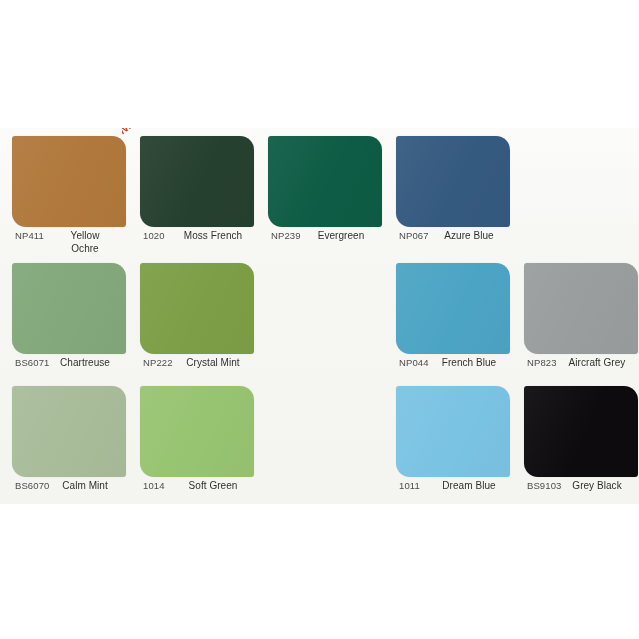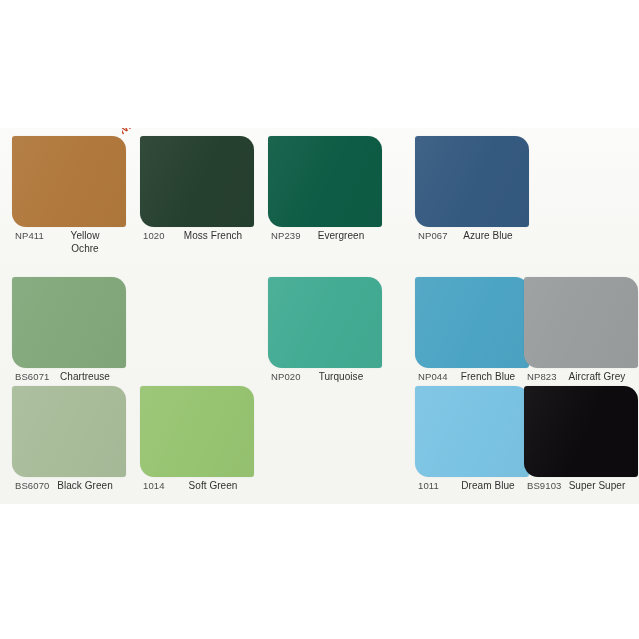--- a/index.html
+++ b/index.html
@@ -39,33 +39,33 @@
     inset: 0;
   }
 
   .swatch-row {
     position: absolute;
     left: 0;
     width: 628px;
     height: 125px;
   }
   .row-0 { top: 2px; }
-  .row-1 { top: 143px; }
+  .row-1 { top: 129px; }
   .row-2 { top: 252px; }
 
   .swatch-cell {
     position: absolute;
     top: 0;
     width: 114px;
     height: 125px;
   }
   .col-0 { left: 12px; }
   .col-1 { left: 140px; }
   .col-2 { left: 268px; }
-  .col-3 { left: 396px; margin-left: 19px; }
+  .col-3 { left: 396px; }
   .col-4 { left: 524px; }
 
   .chip {
     position: absolute;
     left: 0;
     top: 6px;
     width: 114px;
     height: 91px;
     border-radius: 3px 14px 3px 14px;
     box-shadow: 0 0 0 0.5px rgba(0,0,0,0.04);
@@ -175,25 +175,25 @@
     </div>
 
     <div class="swatch-row row-1">
       <div class="swatch-cell col-0">
         <div class="chip" style="background-color: rgb(130, 168, 123);"></div>
         <div class="labels">
           <span class="code">BS6071</span>
           <span class="name">Chartreuse</span>
         </div>
       </div>
-      <div class="swatch-cell col-2">
-        <div class="chip" style="background-color: rgb(67, 171, 147);"></div>
-        <div class="labels">
-          <span class="code">NP020</span>
-          <span class="name">Turquoise</span>
+      <div class="swatch-cell col-1">
+        <div class="chip" style="background-color: rgb(125, 158, 70);"></div>
+        <div class="labels">
+          <span class="code">NP222</span>
+          <span class="name">Crystal Mint</span>
         </div>
       </div>
       <div class="swatch-cell col-3">
         <div class="chip" style="background-color: rgb(76, 164, 196);"></div>
         <div class="labels">
           <span class="code">NP044</span>
           <span class="name">French Blue</span>
         </div>
       </div>
       <div class="swatch-cell col-4">
@@ -203,42 +203,42 @@
           <span class="name">Aircraft Grey</span>
         </div>
       </div>
     </div>
 
     <div class="swatch-row row-2">
       <div class="swatch-cell col-0">
         <div class="chip" style="background-color: rgb(168, 188, 154);"></div>
         <div class="labels">
           <span class="code">BS6070</span>
-          <span class="name">Black Green</span>
+          <span class="name">Calm Mint</span>
         </div>
       </div>
       <div class="swatch-cell col-1">
         <div class="chip" style="background-color: rgb(151, 196, 113);"></div>
         <div class="labels">
           <span class="code">1014</span>
           <span class="name">Soft Green</span>
         </div>
       </div>
       <div class="swatch-cell col-3">
         <div class="chip" style="background-color: rgb(123, 195, 227);"></div>
         <div class="labels">
           <span class="code">1011</span>
           <span class="name">Dream Blue</span>
         </div>
       </div>
       <div class="swatch-cell col-4">
         <div class="chip" style="background-color: rgb(13, 11, 13);"></div>
         <div class="labels">
           <span class="code">BS9103</span>
-          <span class="name">Super Super</span>
+          <span class="name">Grey Black</span>
         </div>
       </div>
     </div>
 
   </div>
 
   <div id="new-sticker">
     <span class="new-text" style="color: rgb(201, 69, 42);">NEW</span>
   </div>
 </div>

